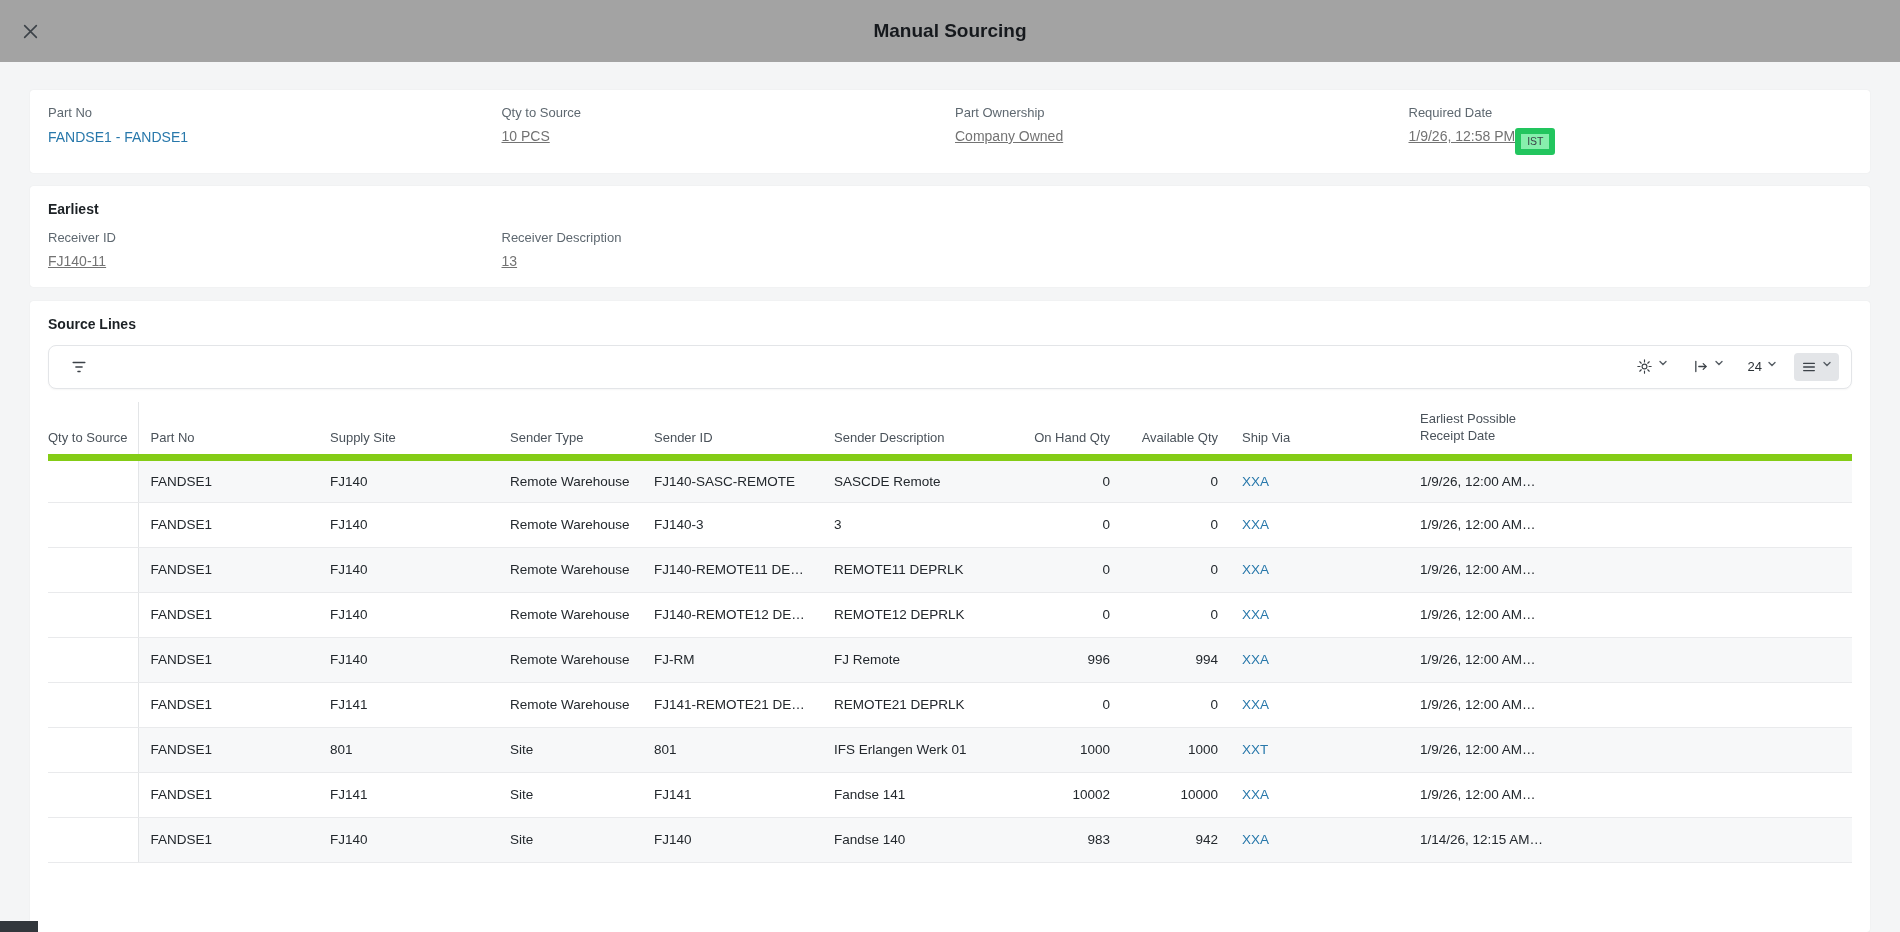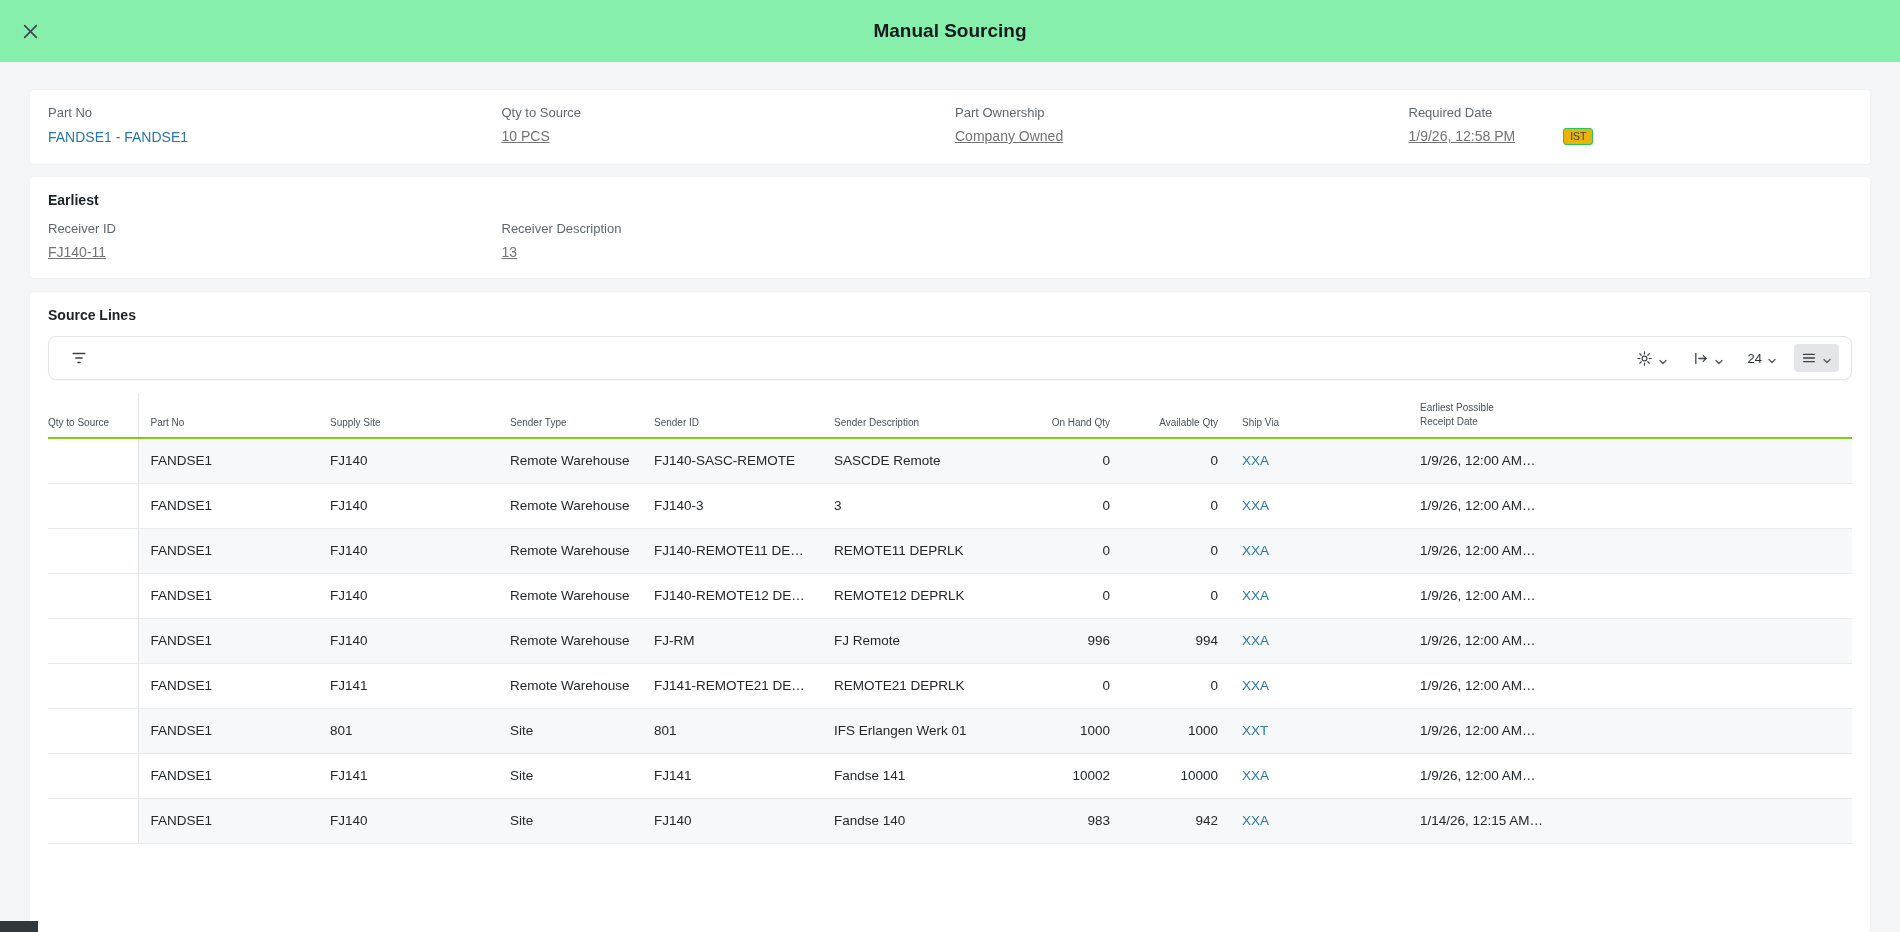--- a/index.html
+++ b/index.html
@@ -9,21 +9,21 @@
     background: #f4f5f6;
     color: #22272c;
     display: flex;
     flex-direction: column;
   }
 
   
   .app-header {
     position: relative;
     height: 62px;
-    background: #86efac;
+    background: #a3a3a3;
     flex: 0 0 auto;
     display: flex;
     align-items: center;
     justify-content: center;
     text-align: right;
   }
   .close-btn {
     position: absolute;
     left: 14px;
     top: 50%;
@@ -79,72 +79,71 @@
     text-decoration: underline;
   }
   .value-row { display: flex; align-items: flex-start; }
   a.link, .link {
     color: #2878ab;
     text-decoration: none;
     cursor: pointer;
   }
   .tz-badge {
     display: inline-block;
-    margin-left: 48px;
     font-size: 10.5px;
     color: #3a4148;
-    border: 1px solid #22c55e;
+    border: 6px solid #22c55e;
     border-radius: 3px;
     padding: 2px 6px;
     line-height: 1;
-    background: #eab308;
+    background: #86efac;
   }
 
   
   .list-toolbar {
     height: 44px;
     border: 1px solid #e3e5e8;
     border-radius: 8px;
     background: #fff;
     box-shadow: 0 1px 2px rgba(0,0,0,0.04);
     display: flex;
     align-items: center;
     padding: 0 12px 0 14px;
   }
   .toolbar-spacer { flex: 1; }
   .tool-btn {
     display: inline-flex;
-    align-items: flex-end;
+    align-items: flex-start;
     gap: 5px;
     padding: 6px 7px;
     border: none;
     background: transparent;
     border-radius: 4px;
     cursor: pointer;
     margin-left: 10px;
   }
   .tool-btn.first { margin-left: 0; }
   .tool-btn.selected-pill { background: #e3e5e8; }
   .page-size-value { font-size: 13px; color: #2c3237; }
 
   
   .table-wrap { margin-top: 13px; }
   table {
     width: 100%;
     border-collapse: collapse;
     table-layout: fixed;
   }
   th {
-    font-size: 10px;
+    font-size: 13px;
     font-weight: 400;
     color: #4a525a;
     text-align: left;
     vertical-align: bottom;
     padding: 8px 12px 9px 12px;
-    border-bottom: 2px solid #84cc16;
+    border-bottom: 7px solid #84cc16;
     cursor: pointer;
     overflow: hidden;
     white-space: nowrap;
   }
   th.two-line { white-space: pre-line; line-height: 1.35; }
   td {
     height: 45px;
     padding: 0 12px;
     font-size: 13.5px;
     color: #23282d;

